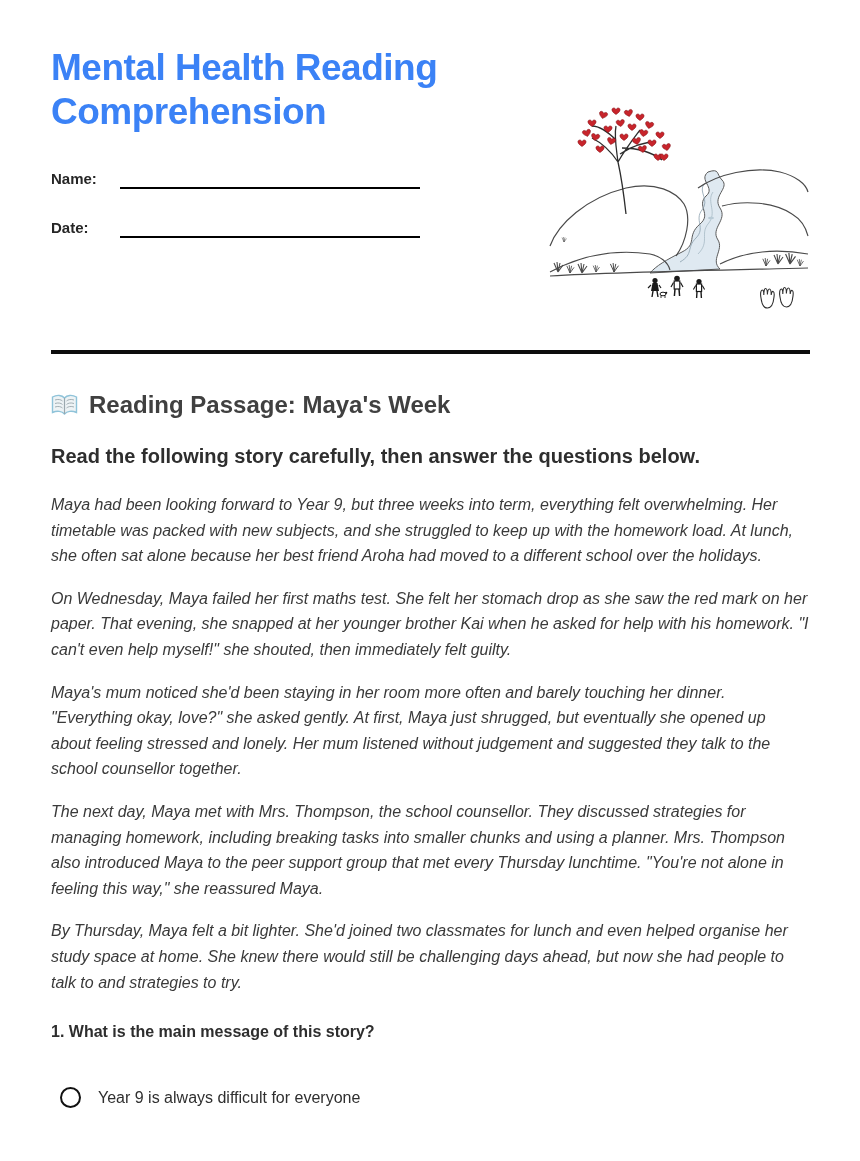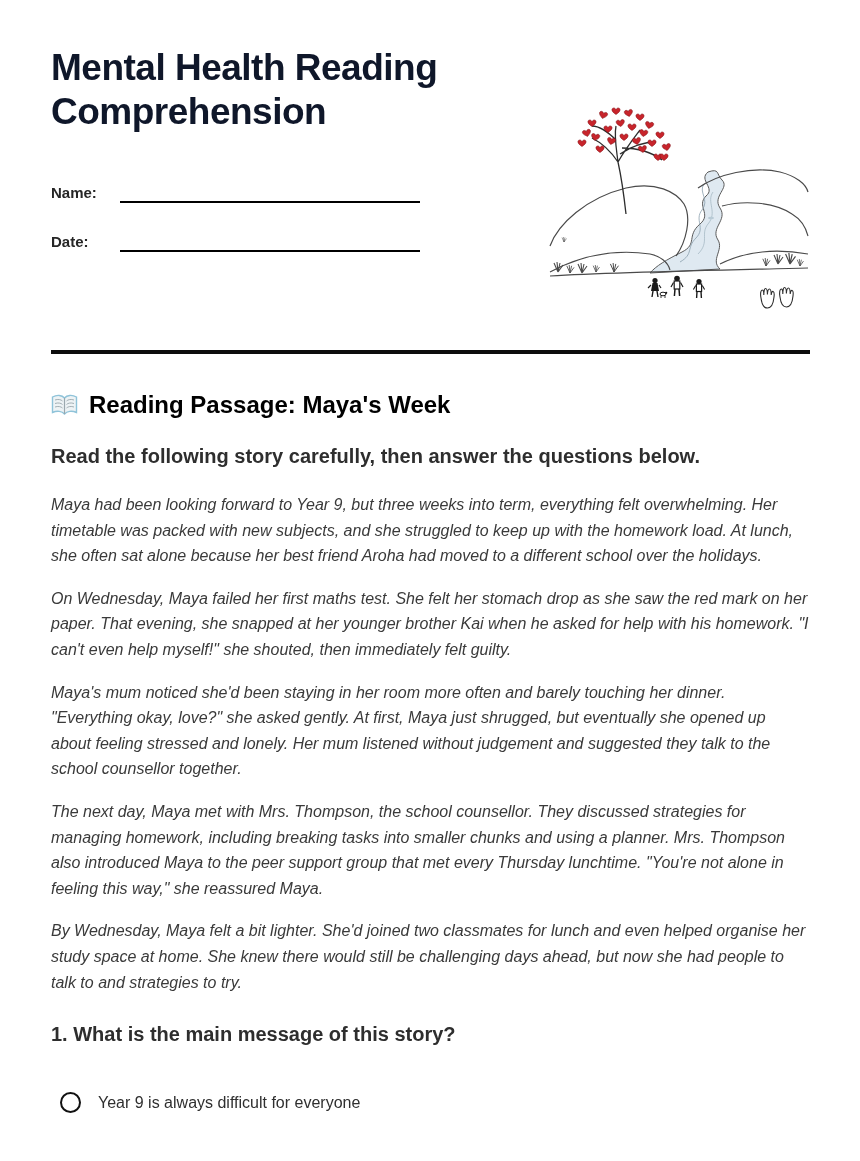--- a/index.html
+++ b/index.html
@@ -15,23 +15,23 @@
     padding: 46px 50px 40px 51px;
     background: #ffffff;
   }
   
   .header { display: flex; align-items: flex-start; }
   .header-left { width: 480px; flex: 0 0 auto; }
   .doc-title {
     font-size: 37px;
     font-weight: bold;
     line-height: 1.18;
-    color: #0f172a;
+    color: #3b82f6;
     letter-spacing: -0.5px;
-    margin-bottom: 46px;
+    margin-bottom: 32px;
   }
   .field-row { display: flex; align-items: flex-end; margin-bottom: 25px; height: 24px; }
   .field-label {
     font-weight: bold;
     font-size: 15px;
     color: #262626;
     width: 69px;
     flex: 0 0 auto;
     padding-bottom: 2px;
   }
@@ -43,40 +43,40 @@
   .illustration-wrap { margin-left: auto; margin-top: 50px; width: 262px; height: 220px; }
   
   .divider { border: none; border-top: 4px solid #0d0d0d; margin-top: 34px; }
   
   .section-heading {
     display: flex;
     align-items: center;
     gap: 11px;
     font-size: 24px;
     font-weight: bold;
-    color: #000000;
+    color: #404040;
     margin-top: 37px;
     margin-bottom: 26px;
   }
   .section-heading .emoji-icon { flex: 0 0 auto; display: inline-flex; }
   .instruction {
     font-size: 20px;
     font-weight: bold;
     color: #2e2e2e;
     margin-bottom: 24px;
   }
   .body-para {
     font-size: 16px;
     line-height: 1.6;
     color: #3a3a3a;
     margin-bottom: 17px;
     font-style: italic;
   }
   .question-label {
-    font-size: 20px;
+    font-size: 16px;
     font-weight: bold;
     color: #2e2e2e;
     margin-top: 28px;
     margin-bottom: 46px;
   }
   .option-row {
     display: flex;
     align-items: center;
     gap: 17px;
     margin-left: 9px;
@@ -228,21 +228,21 @@
       </span>
       <span>Reading Passage: Maya's Week</span>
     </h2>
 
     <p class="instruction">Read the following story carefully, then answer the questions below.</p>
 
     <p class="body-para">Maya had been looking forward to Year 9, but three weeks into term, everything felt overwhelming. Her timetable was packed with new subjects, and she struggled to keep up with the homework load. At lunch, she often sat alone because her best friend Aroha had moved to a different school over the holidays.</p>
     <p class="body-para">On Wednesday, Maya failed her first maths test. She felt her stomach drop as she saw the red mark on her paper. That evening, she snapped at her younger brother Kai when he asked for help with his homework. "I can't even help myself!" she shouted, then immediately felt guilty.</p>
     <p class="body-para">Maya's mum noticed she'd been staying in her room more often and barely touching her dinner. "Everything okay, love?" she asked gently. At first, Maya just shrugged, but eventually she opened up about feeling stressed and lonely. Her mum listened without judgement and suggested they talk to the school counsellor together.</p>
     <p class="body-para">The next day, Maya met with Mrs. Thompson, the school counsellor. They discussed strategies for managing homework, including breaking tasks into smaller chunks and using a planner. Mrs. Thompson also introduced Maya to the peer support group that met every Thursday lunchtime. "You're not alone in feeling this way," she reassured Maya.</p>
-    <p class="body-para">By Wednesday, Maya felt a bit lighter. She'd joined two classmates for lunch and even helped organise her study space at home. She knew there would still be challenging days ahead, but now she had people to talk to and strategies to try.</p>
+    <p class="body-para">By Thursday, Maya felt a bit lighter. She'd joined two classmates for lunch and even helped organise her study space at home. She knew there would still be challenging days ahead, but now she had people to talk to and strategies to try.</p>
   </div>
 
   <div>
 
     <p class="question-label">1. What is the main message of this story?</p>
 
     <div class="option-row">
       <span class="radio-circle"></span>
       <span class="option-label">Year 9 is always difficult for everyone</span>
     </div>

